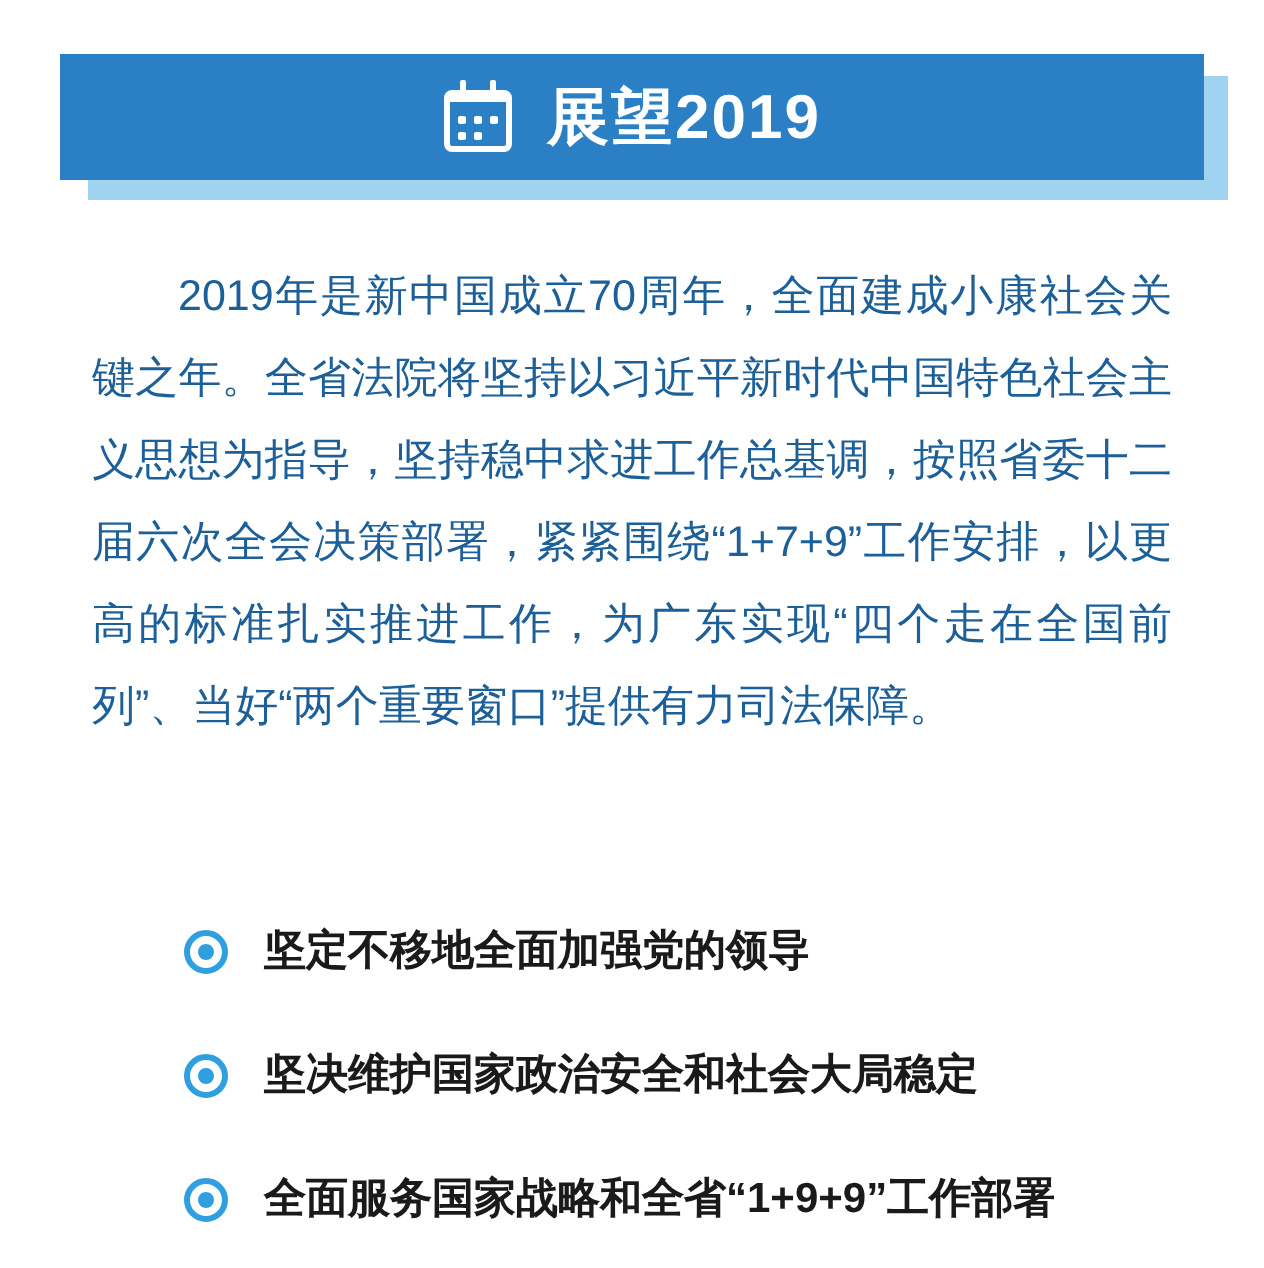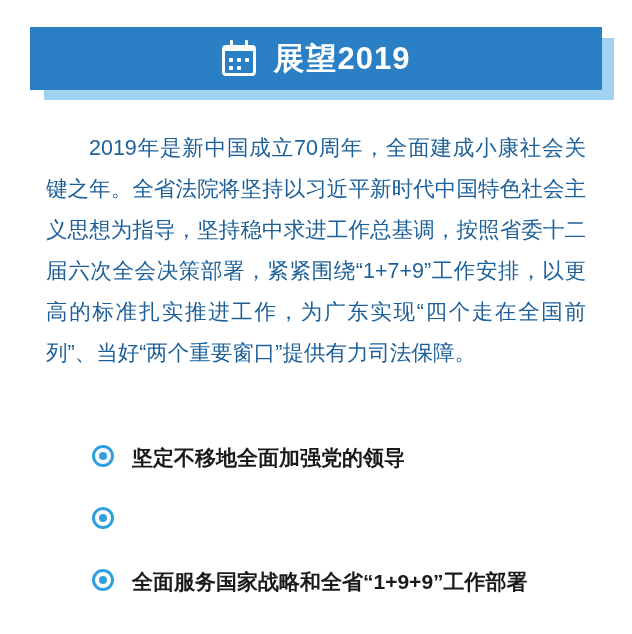--- a/index.html
+++ b/index.html
@@ -121,21 +121,21 @@
 
   
   .bullets {
     position: absolute;
     left: 92px;
     top: 445px;
     width: 520px;
   }
   .bullet-row {
     display: flex;
-    align-items: flex-start;
+    align-items: center;
     height: 62px;
   }
   .bullet-mark {
     width: 22px;
     height: 22px;
     border-radius: 50%;
     border: 3px solid #2f9fe0;
     box-sizing: border-box;
     position: relative;
     flex: 0 0 auto;
@@ -186,20 +186,21 @@
 
   <div class="paragraph">2019年是新中国成立70周年，全面建成小康社会关键之年。全省法院将坚持以习近平新时代中国特色社会主义思想为指导，坚持稳中求进工作总基调，按照省委十二届六次全会决策部署，紧紧围绕“1+7+9”工作安排，以更高的标准扎实推进工作，为广东实现“四个走在全国前列”、当好“两个重要窗口”提供有力司法保障。</div>
 
   <div class="bullets">
     <div class="bullet-row">
       <span class="bullet-mark"></span>
       <span class="bullet-text">坚定不移地全面加强党的领导</span>
     </div>
     <div class="bullet-row">
       <span class="bullet-mark"></span>
+      <span class="bullet-text">坚决维护国家政治安全和社会大局稳定</span>
     </div>
     <div class="bullet-row">
       <span class="bullet-mark"></span>
       <span class="bullet-text">全面服务国家战略和全省“1+9+9”工作部署</span>
     </div>
   </div>
 
 </div>
 
 </body></html>

